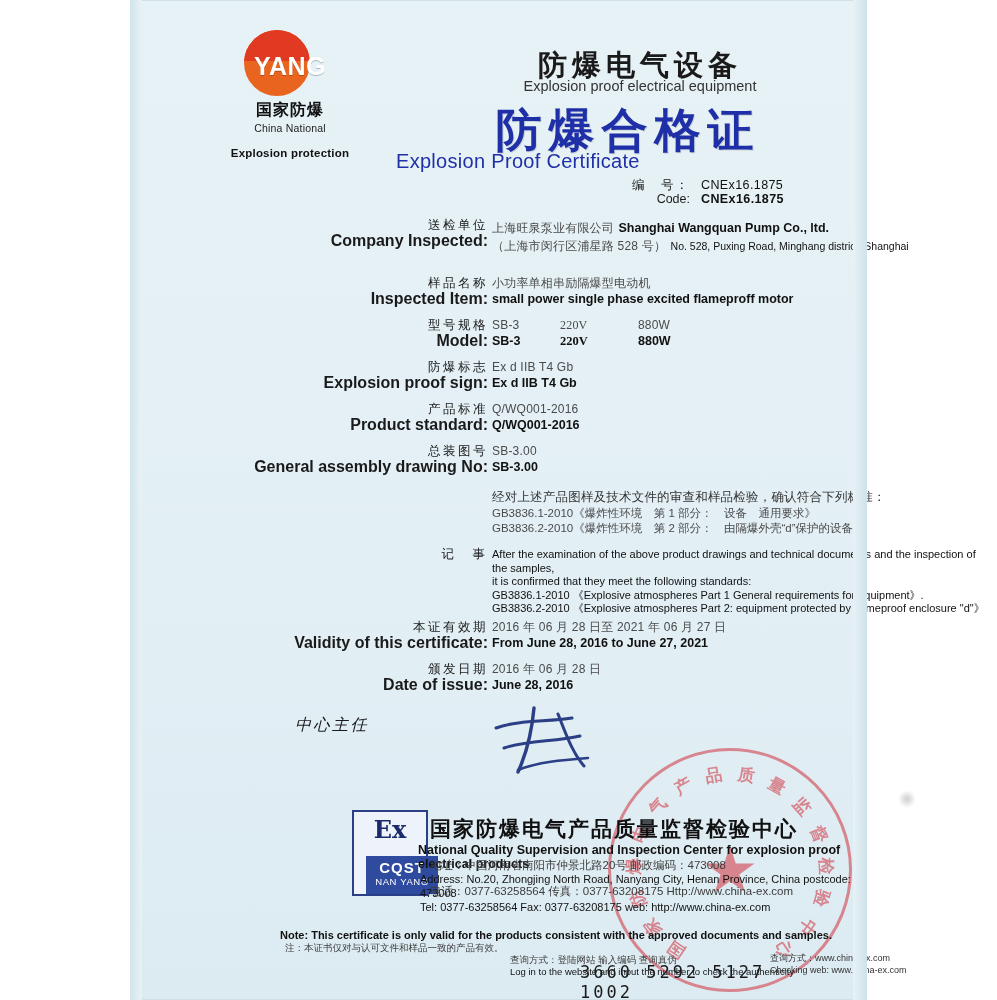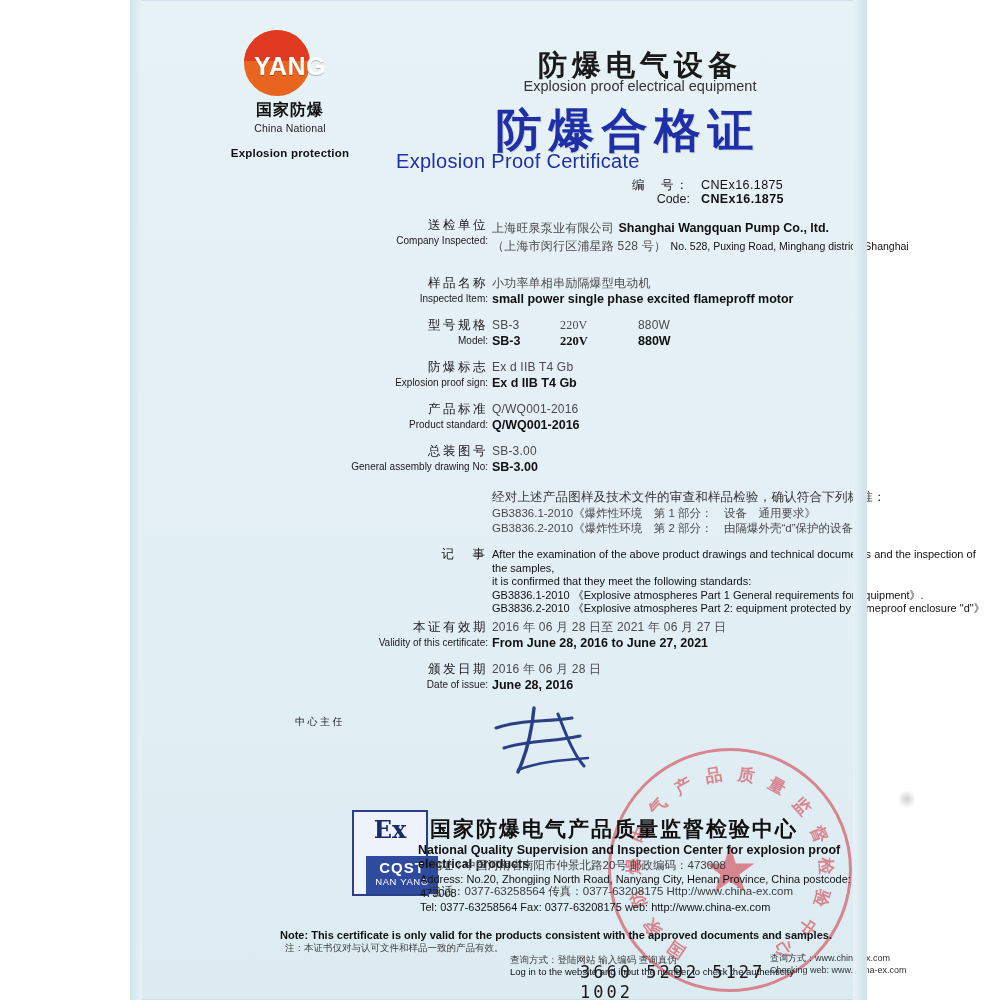--- a/index.html
+++ b/index.html
@@ -105,21 +105,21 @@
   
   .fields{
     position:absolute; left:10px; top:218px; width:720px;
   }
   .frow{ position:relative; min-height:20px; margin-bottom:2px; }
   .labels{
     position:absolute; left:0; top:0; width:348px; text-align:right;
     padding-right:8px;
   }
   .lab-cn{ font-size:12.5px; color:#1a1a1a; letter-spacing:2.5px; line-height:15px; }
-  .lab-en{ font-size:10px; color:#1a1a1a; line-height:15px; }
+  .lab-en{ font-size:16px; color:#1a1a1a; line-height:15px;font-weight:bold; }
   .vals{
     position:absolute; left:352px; top:0; width:370px;
   }
   .val-cn{ font-size:12px; color:#4a4a4a; line-height:15px; letter-spacing:.2px;}
   .val-en{ font-size:12.5px; color:#111; line-height:16px; font-weight:bold;}
   .val-en.small{ font-size:10.5px; font-weight:normal; }
   .cols{ display:flex; }
   .cols .c1{ width:68px; }
   .cols .c2{ width:78px;font-family:Liberation Serif, serif; }
   .cols .c3{ width:90px; }
@@ -128,21 +128,21 @@
   .standards{
     position:absolute; left:352px; top:0; width:500px;
   }
   .std-cn-head{ font-size:12.5px; color:#333; line-height:18px; letter-spacing:.2px;}
   .std-cn{ font-size:11.5px; color:#4a4a4a; line-height:15px; }
   .note-lab{ font-size:12.5px; color:#1a1a1a; letter-spacing:3px;}
   .std-en{ font-size:11px; color:#111; line-height:13.5px;}
   .std-en.b{ }
 
   
-  .sig-lab-cn{ position:absolute; left:165px; top:715px; font-size:10px; color:#1a1a1a; letter-spacing:2.5px;}
+  .sig-lab-cn{ position:absolute; left:165px; top:715px; font-size:16px; color:#1a1a1a; letter-spacing:2.5px;font-style:italic;}
   .sig-lab-en{ position:absolute; left:8px; top:732px; width:340px; text-align:right; font-size:12px; color:#1a1a1a;}
   .sig-mark{
     position:absolute; left:358px; top:700px; width:120px; height:80px;
     color:#2b3f86;
   }
   
   .stamp{
     position:absolute; left:478px; top:748px; width:238px; height:238px;
     border:3px solid #d23b46; border-radius:50%;
     opacity:.58;

